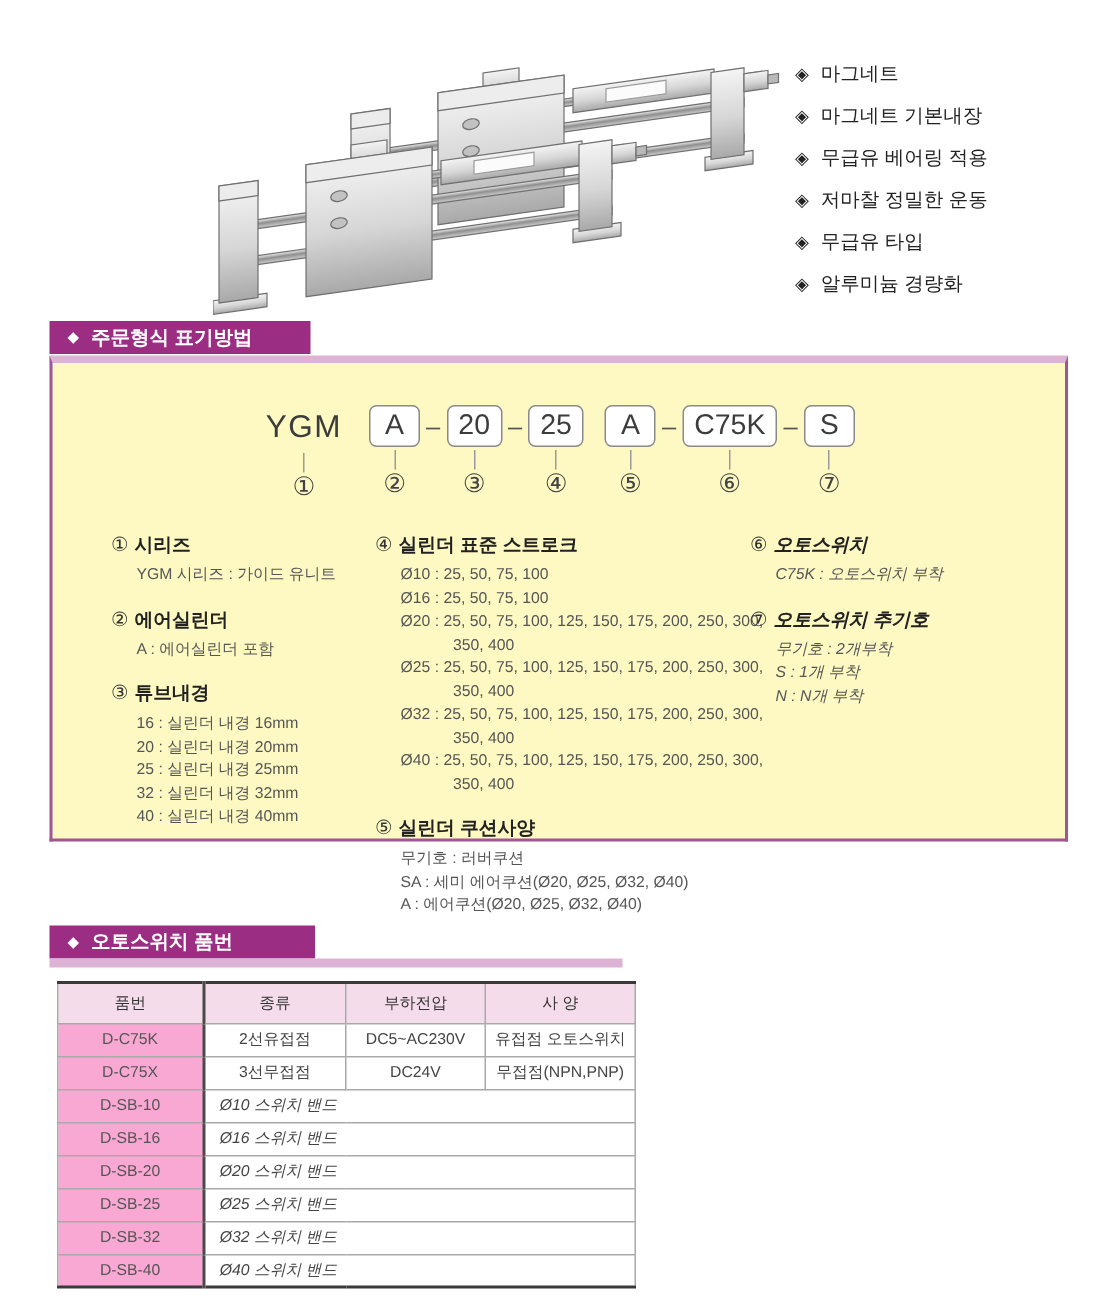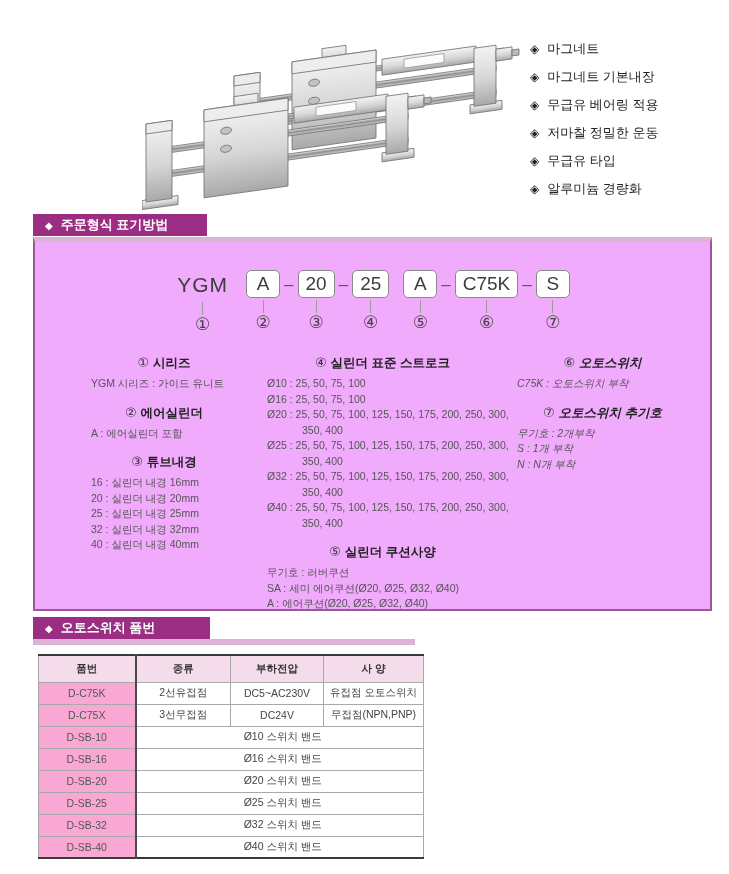--- a/index.html
+++ b/index.html
@@ -11,55 +11,55 @@
   .feat{display:flex;align-items:center;margin-bottom:10px;font-size:13px;font-weight:500;color:#222;line-height:18px;}
   .feat .bullet{margin-right:8px;font-size:12px;color:#222;}
 
   
   .sec-hdr{position:absolute;height:22px;background:#9B2E83;color:#fff;font-size:13px;font-weight:bold;
            display:flex;align-items:center;padding-left:12px;box-sizing:border-box;}
   .sec-hdr .hdr-diamond{font-size:10px;margin-right:8px;}
   .pink-bar{position:absolute;background:#DCB3D4;}
 
   
-  .order-box{position:absolute;left:33px;top:237px;width:679px;height:374px;box-sizing:border-box;
-             background:#f0abfc;border:2px solid #9F5697;border-top:5px solid #DCB3D4;}
+  .order-box{position:absolute;left:33px;top:237px;width:679px;height:324px;box-sizing:border-box;
+             background:#fef9c3;border:2px solid #9F5697;border-top:5px solid #DCB3D4;}
 
   
   .code-row{position:absolute;left:0;right:0;top:28px;display:flex;justify-content:center;align-items:flex-start;}
   .code-unit{display:flex;flex-direction:column;align-items:center;}
   .code-prefix{font-size:21px;color:#3c3c3c;letter-spacing:1px;padding:3px 2px;}
   .code-box{border:1px solid #8a8a8a;border-radius:5px;padding:2px 7px;font-size:19px;color:#3c3c3c;
             min-width:18px;text-align:center;background:#fff;}
   .leader{width:1px;height:13px;background:#9a9a9a;margin-top:2px;}
   .circ-num-big{font-size:17px;color:#444;line-height:18px;margin-top:1px;}
   .dash{font-size:17px;color:#555;line-height:29px;margin:0 4px;}
   .gap{width:14px;}
   .pregap{width:16px;}
 
   
   .exp-col{position:absolute;top:113px;}
   .exp-col.c1{left:39px;width:180px;}
   .exp-col.c2{left:215px;width:265px;}
   .exp-col.c3{left:465px;width:205px;font-style:italic;}
   .exp-group{margin-bottom:13px;}
-  .exp-title{font-size:12.5px;font-weight:bold;color:#222;margin-bottom:4px;white-space:nowrap;text-align:center;}
+  .exp-title{font-size:12.5px;font-weight:bold;color:#222;margin-bottom:4px;white-space:nowrap;}
   .exp-title .circ-num{font-weight:normal;font-size:13px;margin-right:4px;color:#333;}
   .exp-line{font-size:10.5px;color:#555;line-height:15.5px;padding-left:17px;white-space:nowrap;}
   .exp-line.cont{padding-left:52px;}
 
   
   .as-table{position:absolute;left:38px;top:654px;border-collapse:collapse;table-layout:fixed;
             font-size:10.5px;color:#444;border-top:2px solid #3a3a3a;border-bottom:2px solid #3a3a3a;}
   .as-table th,.as-table td{border:1px solid #a9a9a9;text-align:center;padding:0 4px;box-sizing:border-box;}
-  .as-table th{background:#F5DCEA;font-weight:bold;color:#333;height:27px;}
+  .as-table th{background:#F5DCEA;font-weight:normal;color:#333;height:27px;}
   .as-table td{height:22px;}
   .as-table td.part{background:#f9a8d4;border-right:2px solid #4a4a4a;color:#555;}
   .as-table th.part-h{border-right:2px solid #4a4a4a;}
-  .as-table td.desc{text-align:center;padding-left:10px;}
+  .as-table td.desc{text-align:left;padding-left:10px;font-style:italic;}
 </style>
 </head>
 <body>
 
 <div class="page">
 
   <svg width="378" height="200" viewBox="0 0 378 200" style="position:absolute;left:142px;top:16px;">
     <defs>
       <linearGradient id="gm" x1="0" y1="0" x2="0" y2="1">
         <stop offset="0" stop-color="#f4f4f4"></stop>

